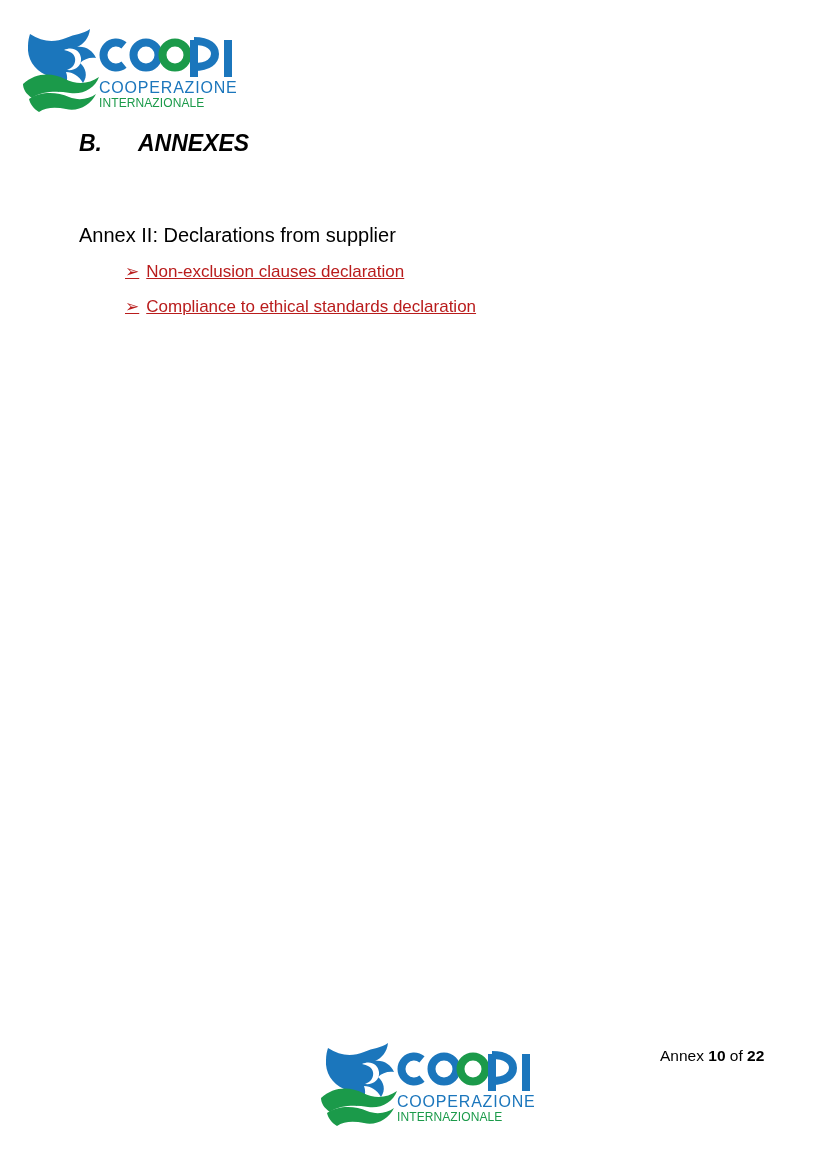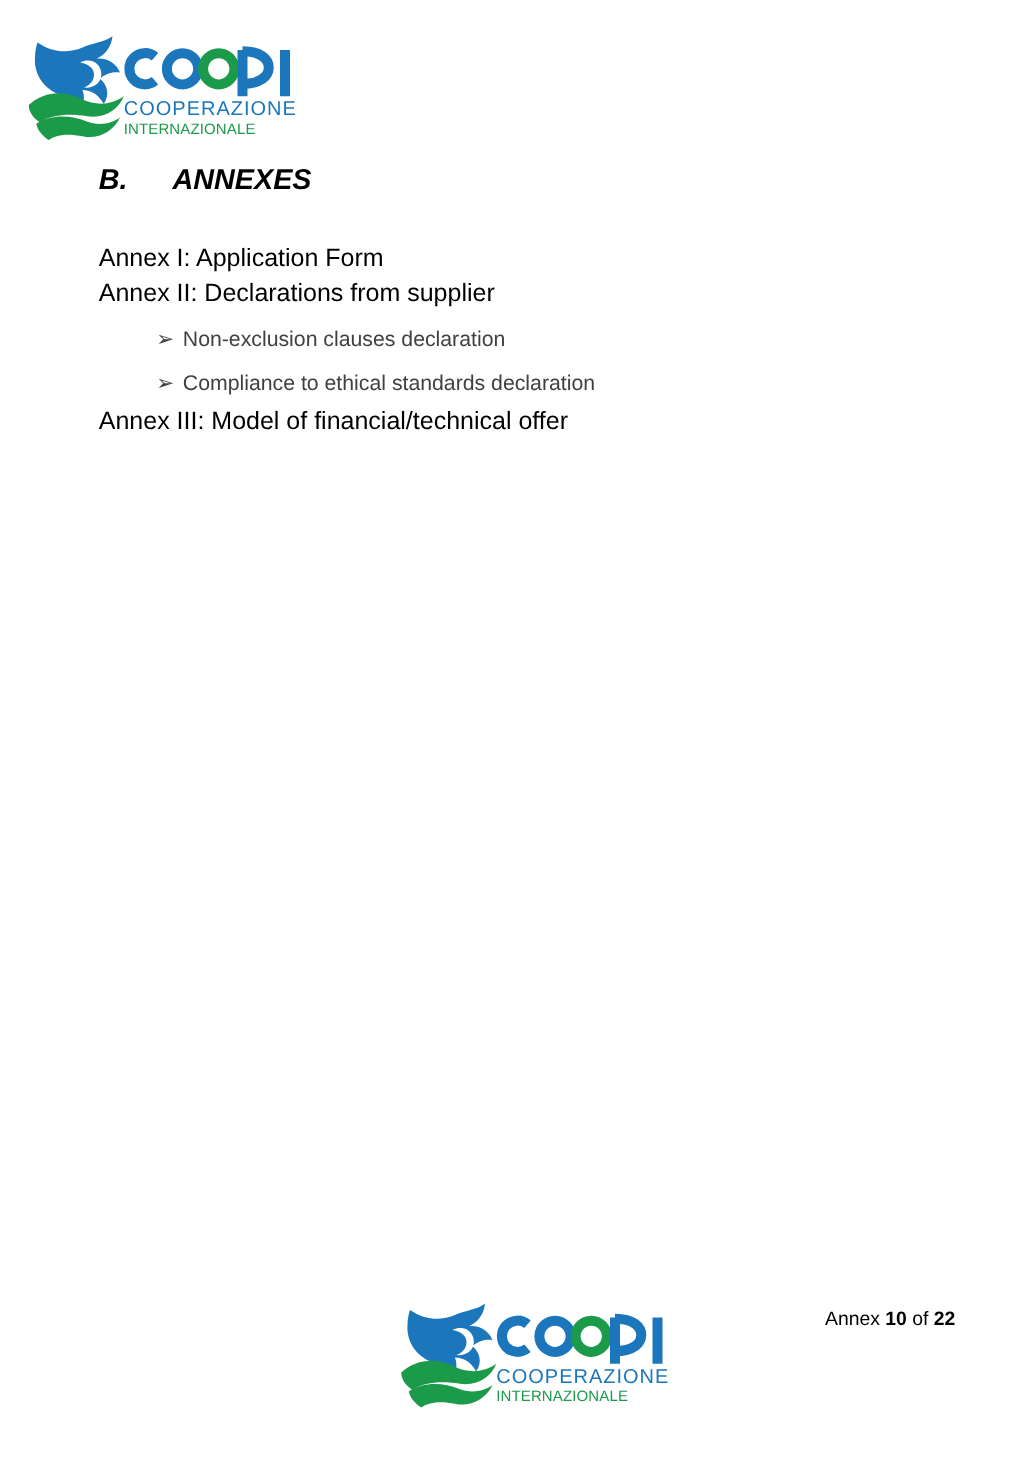--- a/index.html
+++ b/index.html
@@ -40,21 +40,21 @@
   
   .annex-line{
     position:absolute;left:79px;
     font-size:20px;line-height:1;white-space:nowrap;
   }
   .annex-1{top:197px;}
   .annex-2{top:225px;text-align:center;}
   .annex-3{top:327px;}
   .bullet-line{
     position:absolute;left:125px;
-    font-size:17px;line-height:1;white-space:nowrap;color:#404040;
+    font-size:17px;line-height:1;white-space:nowrap;color:#b91c1c;text-decoration:underline;
   }
   .bullet-1{top:263px;}
   .bullet-2{top:298px;}
   .bullet-glyph{margin-right:7px;}
 
   
   .page-number{
     position:absolute;left:660px;top:1048px;
     font-size:15.5px;line-height:1;white-space:nowrap;
   }
@@ -91,31 +91,29 @@
       </g>
     </svg>
     <div class="wordmark-1">COOPERAZIONE</div>
     <div class="wordmark-2">INTERNAZIONALE</div>
   </div>
 
   <div class="section-heading">
     <span class="num">B.</span><span>ANNEXES</span>
   </div>
 
-  <div class="annex-line annex-1">Annex I: Application Form</div>
   <div class="annex-line annex-2">Annex II: Declarations from supplier</div>
 
   <div class="bullet-line bullet-1">
     <span class="bullet-glyph">➢</span><span>Non-exclusion clauses declaration</span>
   </div>
   <div class="bullet-line bullet-2">
     <span class="bullet-glyph">➢</span><span>Compliance to ethical standards declaration</span>
   </div>
 
-  <div class="annex-line annex-3">Annex III: Model of financial/technical offer</div>
 
   <div class="coopi-logo footer">
     <svg viewBox="0 0 216 86" role="img" aria-label="COOPI">
       <g>
         <path fill="#1B76BC" d="M10,6 C22,14 34,15 46,10 C55,6 63,6 70,1
                  C69,10 64,16 57,19 C66,18 73,23 76,30 C70,29 64,31 60,35
                  C66,40 68,48 63,55 C59,48 53,44 46,44 C49,52 46,60 38,64
                  C37,56 33,50 26,47 C14,42 7,30 8,18 C8,13 9,9 10,6 Z"></path>
         <path fill="#ffffff" d="M44,22 C52,18 60,22 61,30 C62,38 55,43 47,42
                  C53,40 56,35 55,30 C54,25 49,23 44,22 Z"></path>

